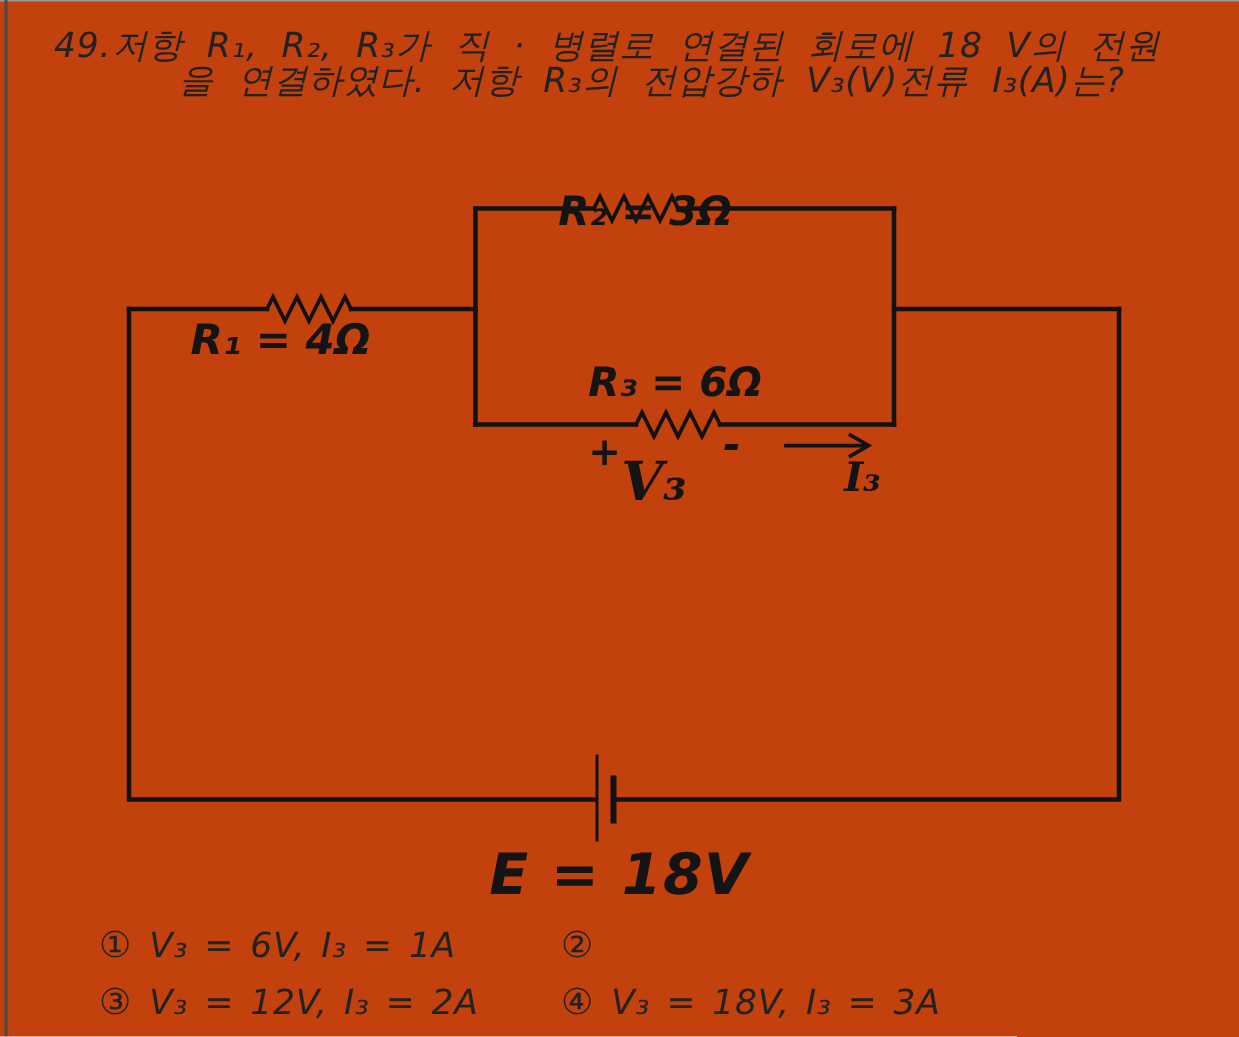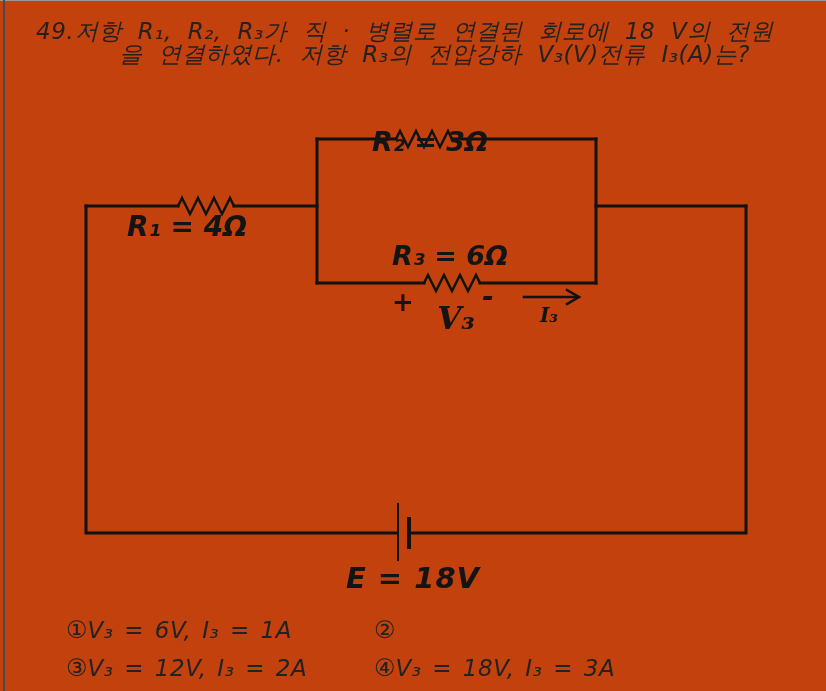--- a/index.html
+++ b/index.html
@@ -51,39 +51,39 @@
     font-weight: bold;
     white-space: nowrap;
     color: #141414;
   }
   #r1-label { left: 187px; top: 166px; font-size: 28px; margin-top: 44px; }
   #r2-label { left: 430px; top: 100px; font-size: 27px; margin-top: 26px; }
   #r3-label { left: 450px; top: 240px; font-size: 27px; }
   #plus-sign  { left: 403px; top: 287px; font-size: 26px; }
   #minus-sign { left: 488px; top: 280px; font-size: 28px; }
   #v3-label {
-    left: 456px; top: 300px; font-size: 31px;
+    left: 436px; top: 300px; font-size: 36px;
     font-family: "DejaVu Serif", "Liberation Serif", serif;
   }
   #i3-label {
-    left: 549px; top: 303px; font-size: 20px;
+    left: 575px; top: 303px; font-size: 27px;
     font-family: "DejaVu Serif", "Liberation Serif", serif;
   }
-  #source-label { left: 413px; top: 561px; font-size: 29px; letter-spacing: 1px; }
+  #source-label { left: 413px; top: 561px; font-size: 38px; letter-spacing: 1px; }
 
   
   .choice {
     position: absolute;
     font-size: 23px;
     color: #222;
     display: flex;
     align-items: baseline;
   }
   .choice .marker { font-size: 24px; }
-  .choice .ctext  { letter-spacing: 0.5px; word-spacing: 3px; }
+  .choice .ctext  { margin-left: 12px; letter-spacing: 0.5px; word-spacing: 3px; }
   #choice-1 { left: 66px;  top: 616px; }
   #choice-2 { left: 374px; top: 616px; }
   #choice-3 { left: 66px;  top: 654px; }
   #choice-4 { left: 374px; top: 654px; }
 </style>
 </head>
 <body>
 
 <div id="page">
 

